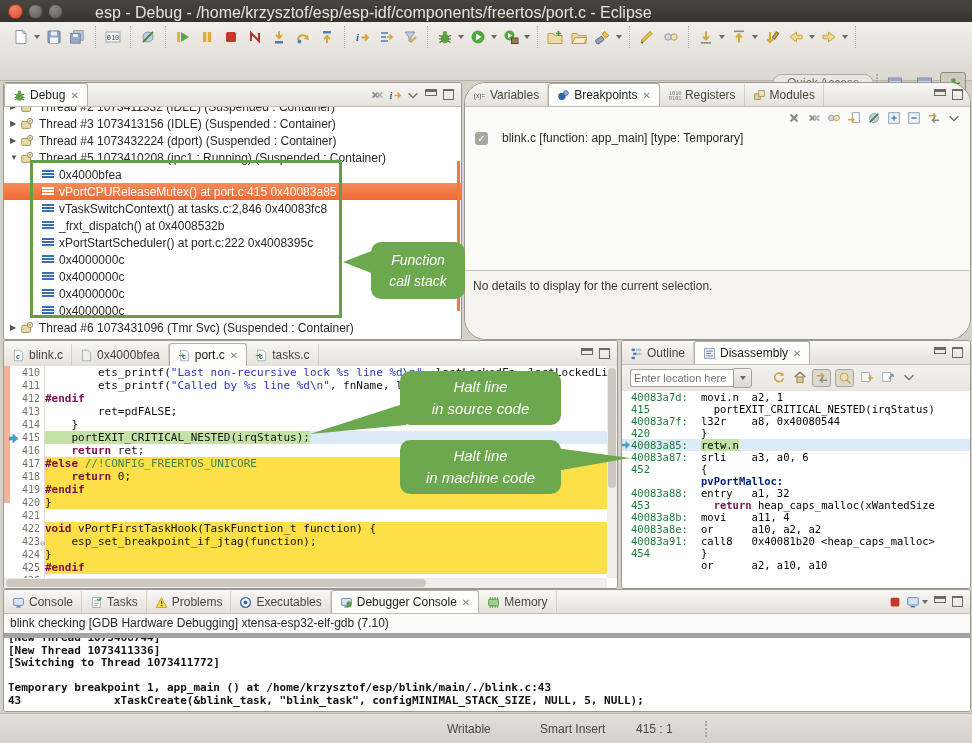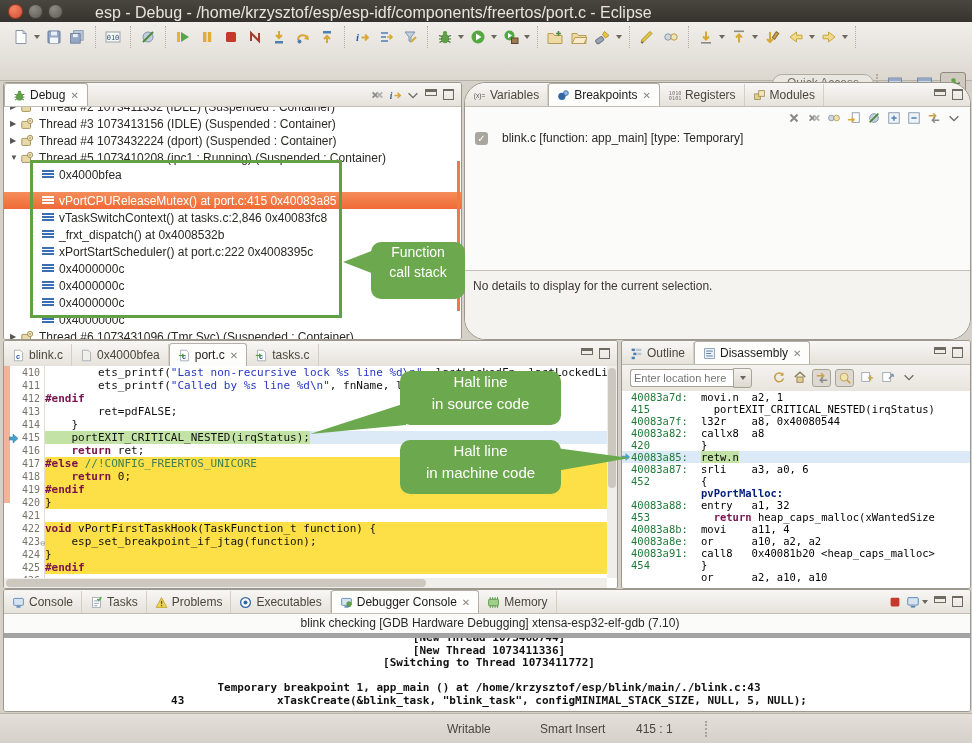--- a/index.html
+++ b/index.html
@@ -33,26 +33,26 @@
   .hicon{width:17px;height:16px;display:flex;align-items:center;justify-content:center;color:#6e6a62;font-size:10px;margin-left:1px;}
   .hicon svg{width:14px;height:14px;}
   .minbtn{width:10px;height:3px;border:1px solid #6e6a62;border-width:3px 1px 1px 1px;margin-top:-4px;}
   .maxbtn{width:9px;height:8px;border:1px solid #6e6a62;border-top-width:2px;}
   
   #debug-tree{position:absolute;left:0;top:24px;right:0;bottom:0;overflow:hidden;background:#fff;}
   .trow{height:17px;display:flex;align-items:center;font-size:12px;color:#2b2925;white-space:nowrap;}
   .trow .exp{width:10px;margin-left:6px;font-size:8px;color:#555;}
   .trow .nico{display:flex;margin-right:5px;}
   .trow .nico svg{width:14px;height:14px;}
-  .trow.sel{background:linear-gradient(#f58d5b,#ef6a35);color:#fff;margin-top:9px;}
+  .trow.sel{background:linear-gradient(#f58d5b,#ef6a35);color:#fff;}
   .framebars{width:12px;height:10px;display:inline-block;}
   .framebars div{height:2px;background:#3b6fb5;margin-bottom:1px;}
   .trow.sel .framebars div{background:#fff;}
   
-  .callout{position:absolute;background:#6ca84d;border-radius:10px;color:#fff;text-align:center;z-index:40;display:flex;flex-direction:column;justify-content:flex-start;line-height:1.45;}
+  .callout{position:absolute;background:#6ca84d;border-radius:10px;color:#fff;text-align:center;z-index:40;display:flex;flex-direction:column;justify-content:center;line-height:1.45;font-style:italic;}
   #svg-overlay{position:absolute;left:0;top:0;width:972px;height:743px;pointer-events:none;z-index:39;}
   #callstack-box{position:absolute;border:3px solid #61a144;z-index:30;}
   
   .vtoolbar{position:absolute;display:flex;align-items:center;}
   .vtoolbar .hicon{margin-left:3px;}
   .bp-row{position:absolute;display:flex;align-items:center;font-size:12px;color:#2b2925;}
   .chk{width:13px;height:13px;border-radius:3px;background:#a9a69e;display:flex;align-items:center;justify-content:center;color:#fff;font-size:10px;margin-right:8px;}
   .details{position:absolute;left:0;right:0;bottom:0;background:#f4f3f0;border-top:1px solid #c5c0b7;font-size:12px;color:#3c3933;padding:8px 0 0 8px;}
   
   .mono{font-family:"DejaVu Sans Mono","Liberation Mono",monospace;}
@@ -830,39 +830,38 @@
             <svg viewBox="0 0 16 16">
               <path d="M3 6l5 5 5-5" fill="none" stroke="#6e6a62" stroke-width="1.5"></path>
             </svg>
           </span>
         </span>
     </div>
     <div id="dis-body">
         <div class="dl mono"><span class="dmargin"></span><span class="daddr">40083a7d:</span><span><span>movi.n  a2, 1</span></span></div>
         <div class="dl mono"><span class="dmargin"></span><span class="daddr">415</span><span><span>  portEXIT_CRITICAL_NESTED(irqStatus)</span></span></div>
         <div class="dl mono"><span class="dmargin"></span><span class="daddr">40083a7f:</span><span><span>l32r    a8, 0x40080544</span></span></div>
-        <div class="dl mono"><span class="dmargin"></span><span class="daddr">40083a82:</span><span><span>callx8  a8</span></span></div>
         <div class="dl mono"><span class="dmargin"></span><span class="daddr">420</span><span><span>}</span></span></div>
         <div class="dl mono hl"><span class="dmargin"><svg width="8" height="8" viewBox="0 0 9 9" style="margin-top:2px">
               <path d="M0 3h4V0l5 4.5L4 9V6H0z" fill="#4aa0c8"></path>
             </svg></span><span class="daddr">40083a85:</span><span><span class="haltseg">retw.n</span></span></div>
         <div class="dl mono"><span class="dmargin"></span><span class="daddr">40083a87:</span><span><span>srli    a3, a0, 6</span></span></div>
         <div class="dl mono"><span class="dmargin"></span><span class="daddr">452</span><span><span>{</span></span></div>
         <div class="dl mono"><span class="dmargin"></span><span class="daddr"></span><span><span class="fnlbl">pvPortMalloc:</span></span></div>
         <div class="dl mono"><span class="dmargin"></span><span class="daddr">40083a88:</span><span><span>entry   a1, 32</span></span></div>
         <div class="dl mono"><span class="dmargin"></span><span class="daddr">453</span><span><span>  </span><span class="kw">return</span><span> heap_caps_malloc(xWantedSize</span></span></div>
         <div class="dl mono"><span class="dmargin"></span><span class="daddr">40083a8b:</span><span><span>movi    a11, 4</span></span></div>
         <div class="dl mono"><span class="dmargin"></span><span class="daddr">40083a8e:</span><span><span>or      a10, a2, a2</span></span></div>
         <div class="dl mono"><span class="dmargin"></span><span class="daddr">40083a91:</span><span><span>call8   0x40081b20 &lt;heap_caps_malloc&gt;</span></span></div>
         <div class="dl mono"><span class="dmargin"></span><span class="daddr">454</span><span><span>}</span></span></div>
         <div class="dl mono"><span class="dmargin"></span><span class="daddr"></span><span><span>or      a2, a10, a10</span></span></div>
       </div>
   </div>
 
-  <div class="panel" id="con-panel" style="left:3px;top:589px;width:966px;height:121px;text-align:center;">
+  <div class="panel" id="con-panel" style="left:3px;top:589px;width:966px;height:121px;">
     <div class="phead" id="con-tabs">
         <div class="tab">
           <span class="ticon">
             <svg viewBox="0 0 16 16">
               <rect x="2" y="3" width="12" height="8.5" rx="1" fill="#d6e4f2" stroke="#4f7fb0"></rect>
               <rect x="5.5" y="12.5" width="5" height="1.8" fill="#4f7fb0"></rect>
             </svg>
           </span>
           <span>Console</span>
         </div>

